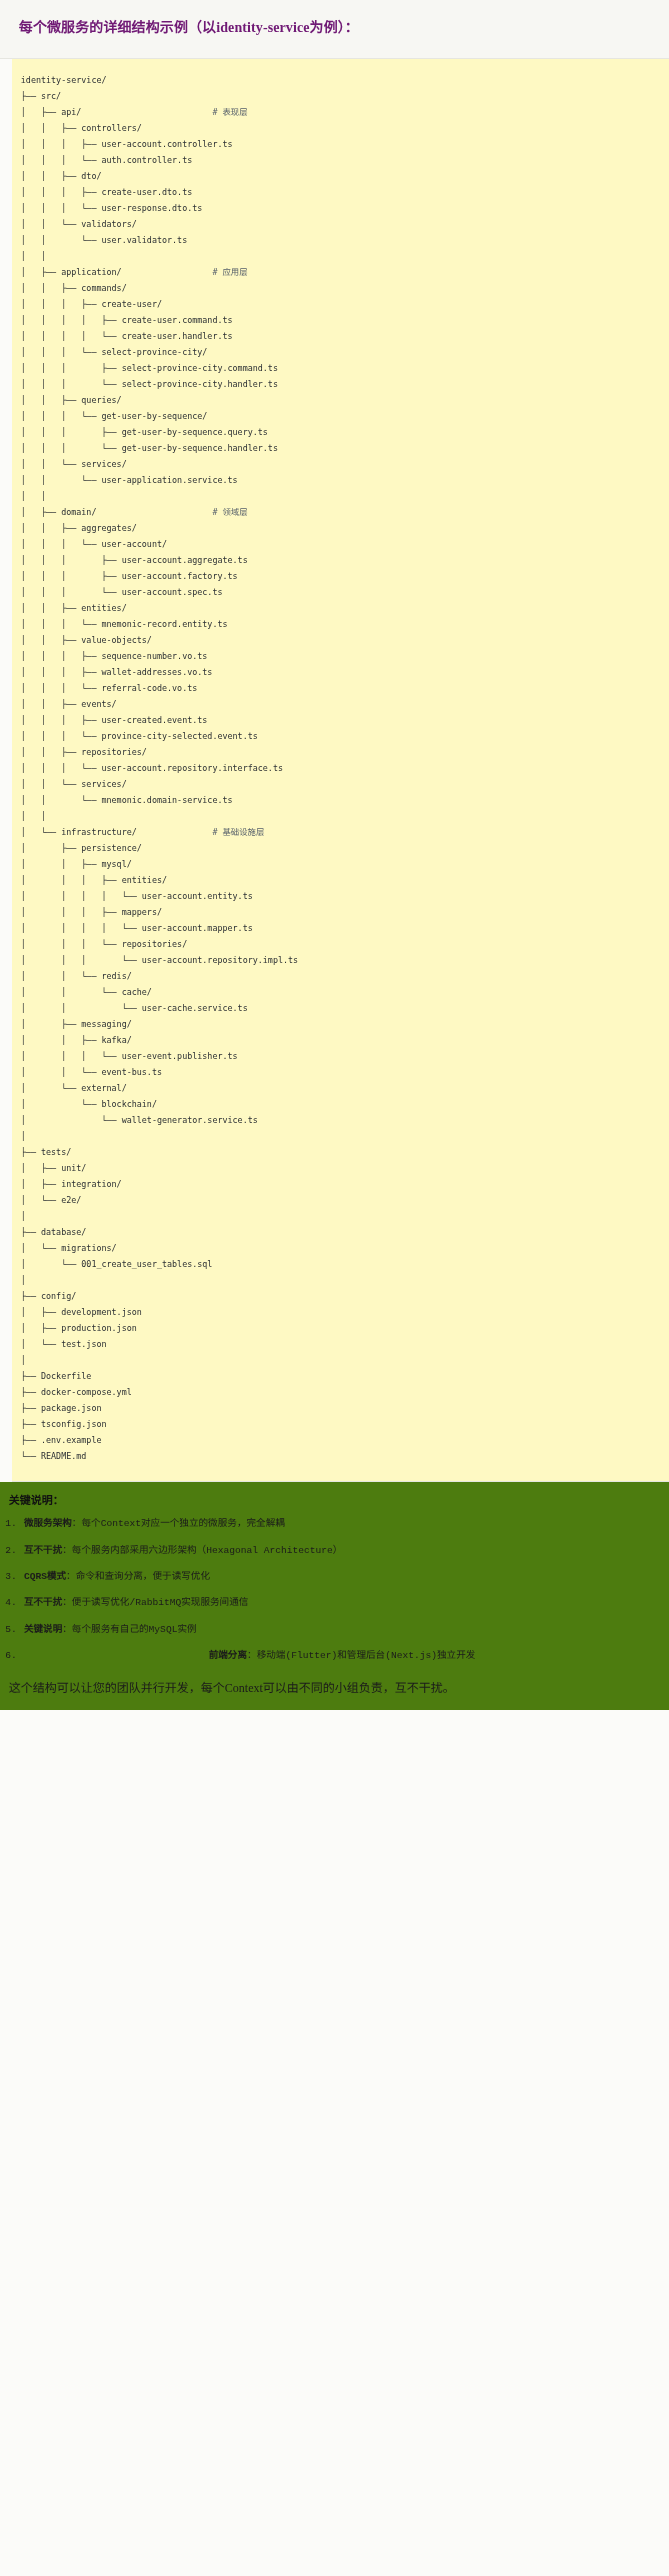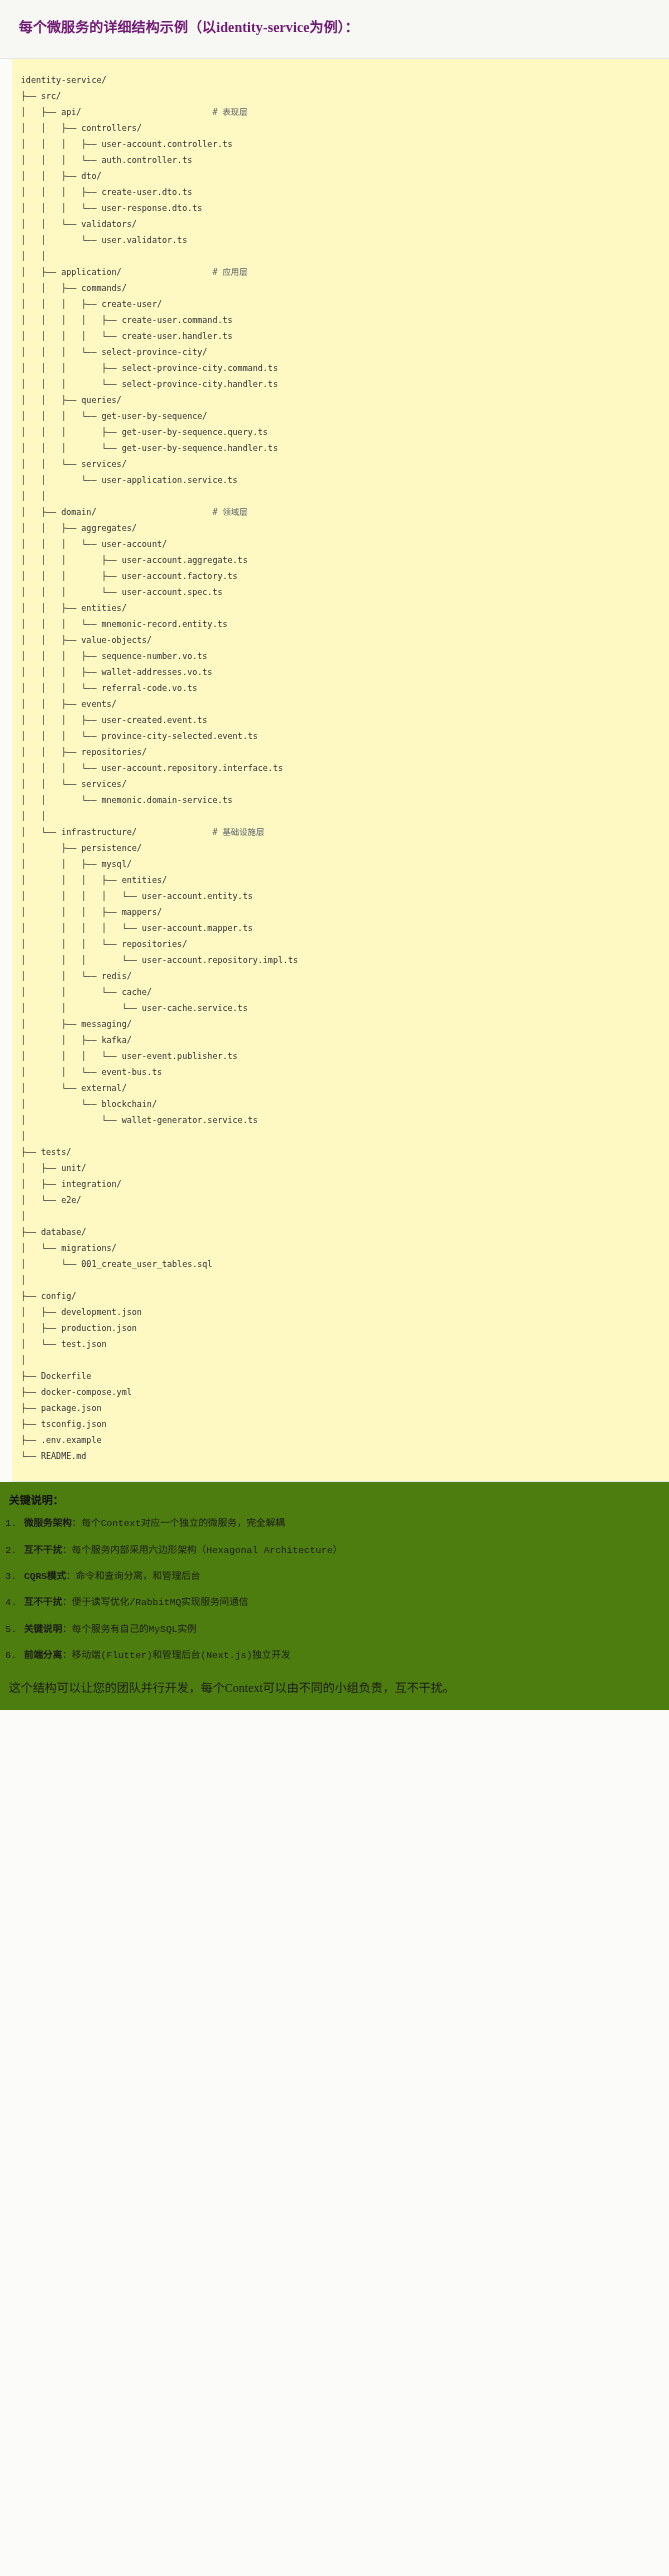--- a/index.html
+++ b/index.html
@@ -80,20 +80,21 @@
     font-size: 9.6px;
     line-height: 1.5;
     color: #1b1b1b;
   }
   ol.notes-list li {
     margin: 0 0 12px 0;
     padding-left: 1.3px;
   }
   ol.notes-list li:last-child {
     margin-bottom: 12px;
+    text-align: center;
   }
   .note-term {
     font-weight: bold;
   }
   .note-sep {
     font-weight: normal;
   }
   .note-desc {
     font-weight: normal;
   }
@@ -202,21 +203,21 @@
 ├── tsconfig.json
 ├── .env.example
 └── README.md</pre>
   </section>
 
   <section class="notes-block">
     <h3 class="notes-title">关键说明：</h3>
     <ol class="notes-list">
         <li><span class="note-term">微服务架构</span><span class="note-sep">：</span><span class="note-desc">每个Context对应一个独立的微服务，完全解耦</span></li>
         <li><span class="note-term">互不干扰</span><span class="note-sep">：</span><span class="note-desc">每个服务内部采用六边形架构（Hexagonal Architecture）</span></li>
-        <li><span class="note-term">CQRS模式</span><span class="note-sep">：</span><span class="note-desc">命令和查询分离，和管理后台</span></li>
+        <li><span class="note-term">CQRS模式</span><span class="note-sep">：</span><span class="note-desc">命令和查询分离，便于读写优化</span></li>
         <li><span class="note-term">互不干扰</span><span class="note-sep">：</span><span class="note-desc">便于读写优化/RabbitMQ实现服务间通信</span></li>
         <li><span class="note-term">关键说明</span><span class="note-sep">：</span><span class="note-desc">每个服务有自己的MySQL实例</span></li>
         <li><span class="note-term">前端分离</span><span class="note-sep">：</span><span class="note-desc">移动端(Flutter)和管理后台(Next.js)独立开发</span></li>
       </ol>
     <p class="notes-footer">这个结构可以让您的团队并行开发，每个Context可以由不同的小组负责，互不干扰。</p>
   </section>
 
 </div>
 
 

